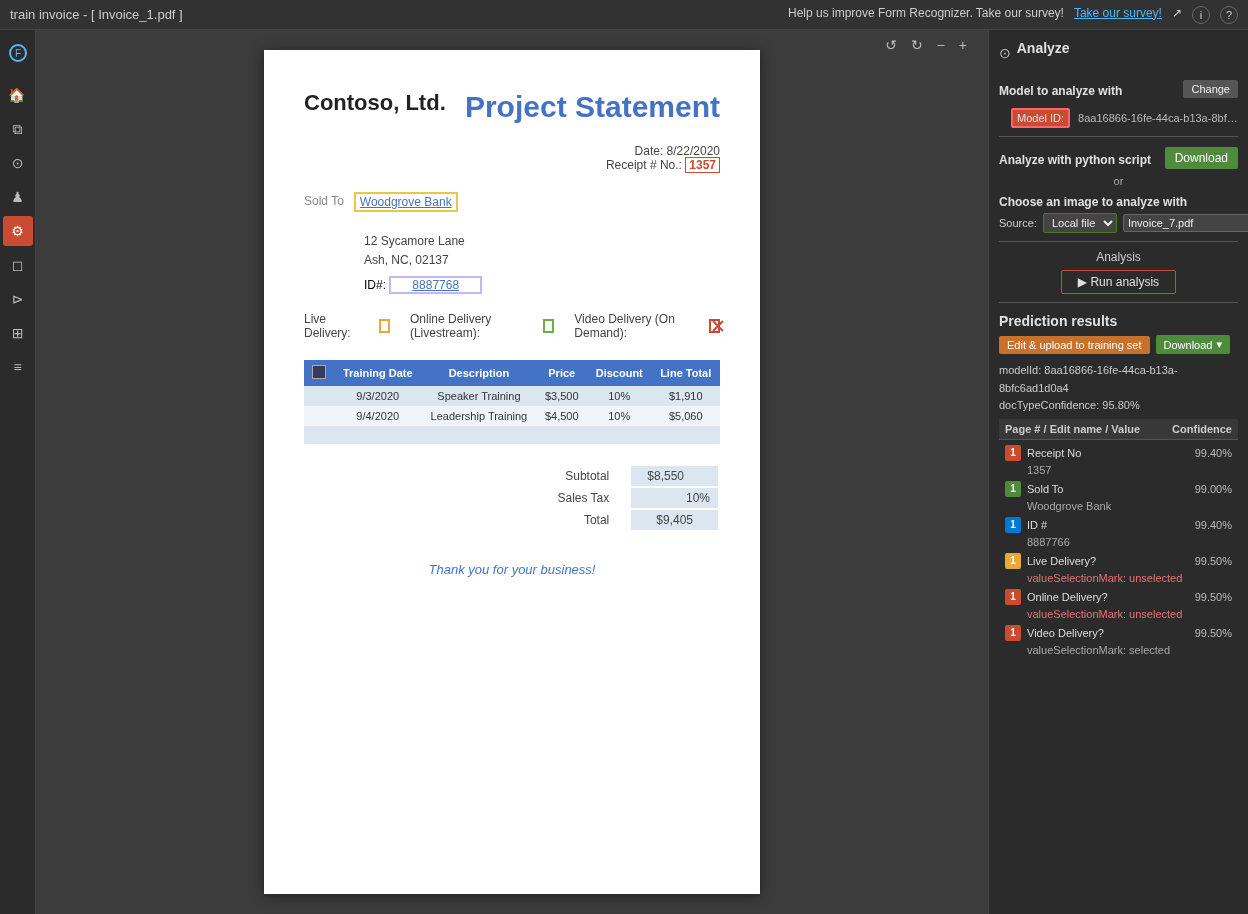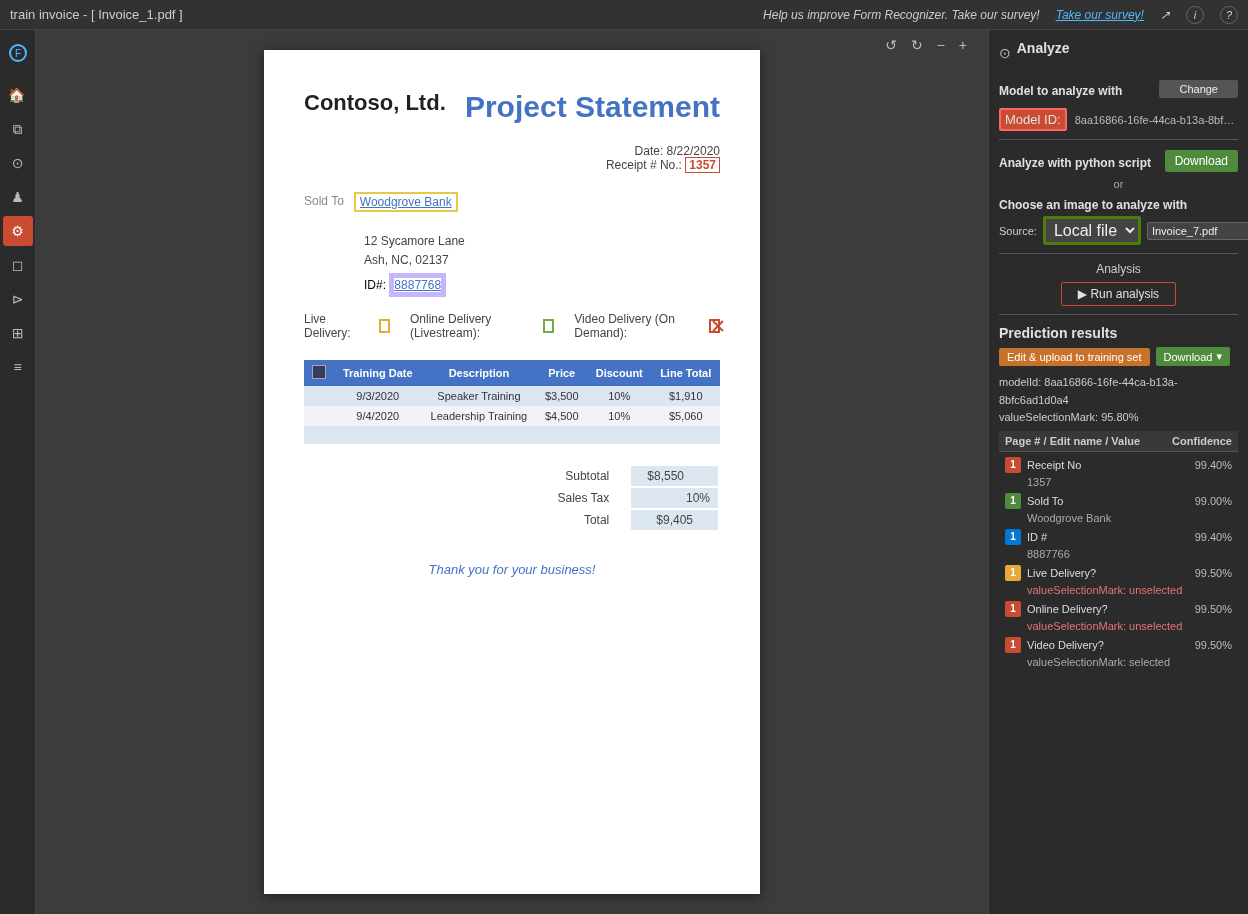--- a/index.html
+++ b/index.html
@@ -4,21 +4,21 @@
   <style>
     * { box-sizing: border-box; margin: 0; padding: 0; }
     body { background: #2b2b2b; color: #d0d0d0; font-family: 'Segoe UI', Arial, sans-serif; font-size: 12px; display: flex; flex-direction: column; height: 914px; overflow: hidden; }
 
     
     .top-bar {
       background: #323232; height: 30px; display: flex; align-items: center; justify-content: space-between;
       padding: 0 10px; border-bottom: 1px solid #444; flex-shrink: 0;
     }
     .top-bar-title { color: #ccc; font-size: 13px; }
-    .top-bar-right { display: flex; align-items: center; gap: 16px; color: #ccc; font-size: 12px; font-style: italic; }
+    .top-bar-right { display: flex; gap: 10px; color: #ccc; font-size: 12px; }
     .top-bar-right a { color: #4db8ff; text-decoration: underline; cursor: pointer; }
 
     
     .main-layout { display: flex; flex: 1; overflow: hidden; }
 
     
     .sidebar {
       width: 36px; background: #2b2b2b; border-right: 1px solid #444;
       display: flex; flex-direction: column; align-items: center; padding: 8px 0; gap: 4px; flex-shrink: 0;
     }
@@ -42,21 +42,21 @@
     .invoice-header { display: flex; justify-content: space-between; align-items: flex-start; margin-bottom: 20px; }
     .company-name { font-size: 22px; font-weight: bold; color: #222; }
     .project-title { font-size: 30px; font-weight: bold; color: #4472c4; text-align: right; }
     .invoice-meta { text-align: right; font-size: 12px; color: #444; margin-bottom: 20px; }
     .invoice-meta span.highlight { color: #c84b32; font-weight: bold; border: 1px solid #c84b32; padding: 0 2px; }
     .sold-to-section { margin-bottom: 20px; }
     .sold-to-label { font-size: 12px; color: #888; }
     .sold-to-value { color: #4472c4; text-decoration: underline; font-size: 12px; border: 2px solid #e8c84a; padding: 1px 4px; display: inline-block; }
     .address { font-size: 12px; color: #444; line-height: 1.6; margin-top: 8px; margin-left: 60px; }
     .id-field { margin-top: 8px; margin-left: 60px; font-size: 12px; }
-    .id-value { color: #4472c4; text-decoration: underline; border: 5px solid #c4b5fd; padding: 0 0; text-align: right; }
+    .id-value { color: #4472c4; text-decoration: underline; border: 2px solid #c4b5fd; padding: 0 21px; text-align: right; }
 
     
     .delivery-row { display: flex; align-items: center; gap: 20px; margin: 20px 0; font-size: 12px; color: #444; }
     .checkbox-box { width: 14px; height: 14px; border: 2px solid #999; display: inline-block; margin-left: 4px; vertical-align: middle; }
     .checkbox-box.orange { border-color: #e8a83a; background: transparent; }
     .checkbox-box.green { border-color: #70ad47; }
     .checkbox-box.red-x { border-color: #c84b32; background: transparent; position: relative; }
     .checkbox-box.red-x::before, .checkbox-box.red-x::after {
       content: ''; position: absolute; width: 14px; height: 2px; background: #c84b32;
       top: 50%; left: 0; transform-origin: center;
@@ -81,32 +81,32 @@
       padding: 10px; flex-shrink: 0;
     }
     .panel-title { font-size: 14px; font-weight: bold; color: #e0e0e0; margin-bottom: 10px; }
 
     .section-label { font-size: 12px; color: #e0e0e0; font-weight: bold; margin: 8px 0 4px 0; }
     .section-divider { border: none; border-top: 1px solid #555; margin: 8px 0; }
     .section-or { text-align: center; color: #aaa; font-size: 11px; margin: 4px 0; }
 
     
     .model-id-row { display: flex; align-items: center; gap: 8px; margin-bottom: 8px; }
-    .model-id-label { color: #e0e0e0; font-size: 13px; background: #c84b32; border: 2px solid #ff6666; padding: 2px 4px; border-radius: 2px; }
+    .model-id-label { color: #e0e0e0; font-size: 11px; background: #c84b32; border: 2px solid #ff6666; padding: 2px 4px; border-radius: 2px; margin-left: 12px; }
     .model-id-value { color: #bbb; font-size: 11px; flex: 1; overflow: hidden; text-overflow: ellipsis; white-space: nowrap; }
 
     
     .btn { padding: 4px 10px; border: none; border-radius: 2px; cursor: pointer; font-size: 12px; }
     .btn-green { background: #4e8b3c; color: white; }
-    .btn-change { background: #555; color: #eee; padding: 3px 20px; border: none; border-radius: 2px; cursor: pointer; font-size: 11px; }
+    .btn-change { background: #555; color: #eee; padding: 3px 8px; border: none; border-radius: 2px; cursor: pointer; font-size: 11px; }
 
     
     .source-row { display: flex; align-items: center; gap: 6px; margin-bottom: 6px; }
     .source-label { color: #ccc; font-size: 11px; }
-    .source-select { background: #444; border: 3px solid #4d7c0f; color: #eee; font-size: 16px; padding: 2px 4px; border-radius: 2px; }
+    .source-select { background: #444; border: 1px solid #4d7c0f; color: #eee; font-size: 11px; padding: 2px 4px; border-radius: 2px; }
     .file-input { background: #444; border: 1px solid #666; color: #eee; font-size: 11px; padding: 2px 4px; border-radius: 2px; flex: 1; }
 
     
     .analysis-title { text-align: center; color: #ccc; font-size: 12px; margin: 6px 0; }
     .run-btn { display: block; margin: 0 auto; background: transparent; border: 1px solid #c84b32; color: #e0e0e0; padding: 4px 16px; cursor: pointer; font-size: 12px; border-radius: 2px; }
 
     
     .prediction-title { font-size: 14px; font-weight: bold; color: #e0e0e0; margin: 10px 0 6px 0; }
     .pred-btn-row { display: flex; align-items: center; gap: 6px; margin-bottom: 8px; }
     .btn-edit { background: #c8712a; color: white; padding: 3px 8px; border: none; border-radius: 2px; cursor: pointer; font-size: 11px; }
@@ -326,21 +326,21 @@
       <button class="btn-edit">Edit &amp; upload to training set</button>
       <button class="btn-dl-dropdown">
         <span>Download</span>
         <span>▾</span>
       </button>
     </div>
 
     <div class="model-info">
       <span>modelId:</span>
       <span>8aa16866-16fe-44ca-b13a-8bfc6ad1d0a4</span><br>
-      <span>valueSelectionMark:</span>
+      <span>docTypeConfidence:</span>
       <span>95.80%</span>
     </div>
 
     <div class="results-header">
       <span>Page # / Edit name / Value</span>
       <span>Confidence</span>
     </div>
 
     <div id="results-container">
         <div class="result-row">

